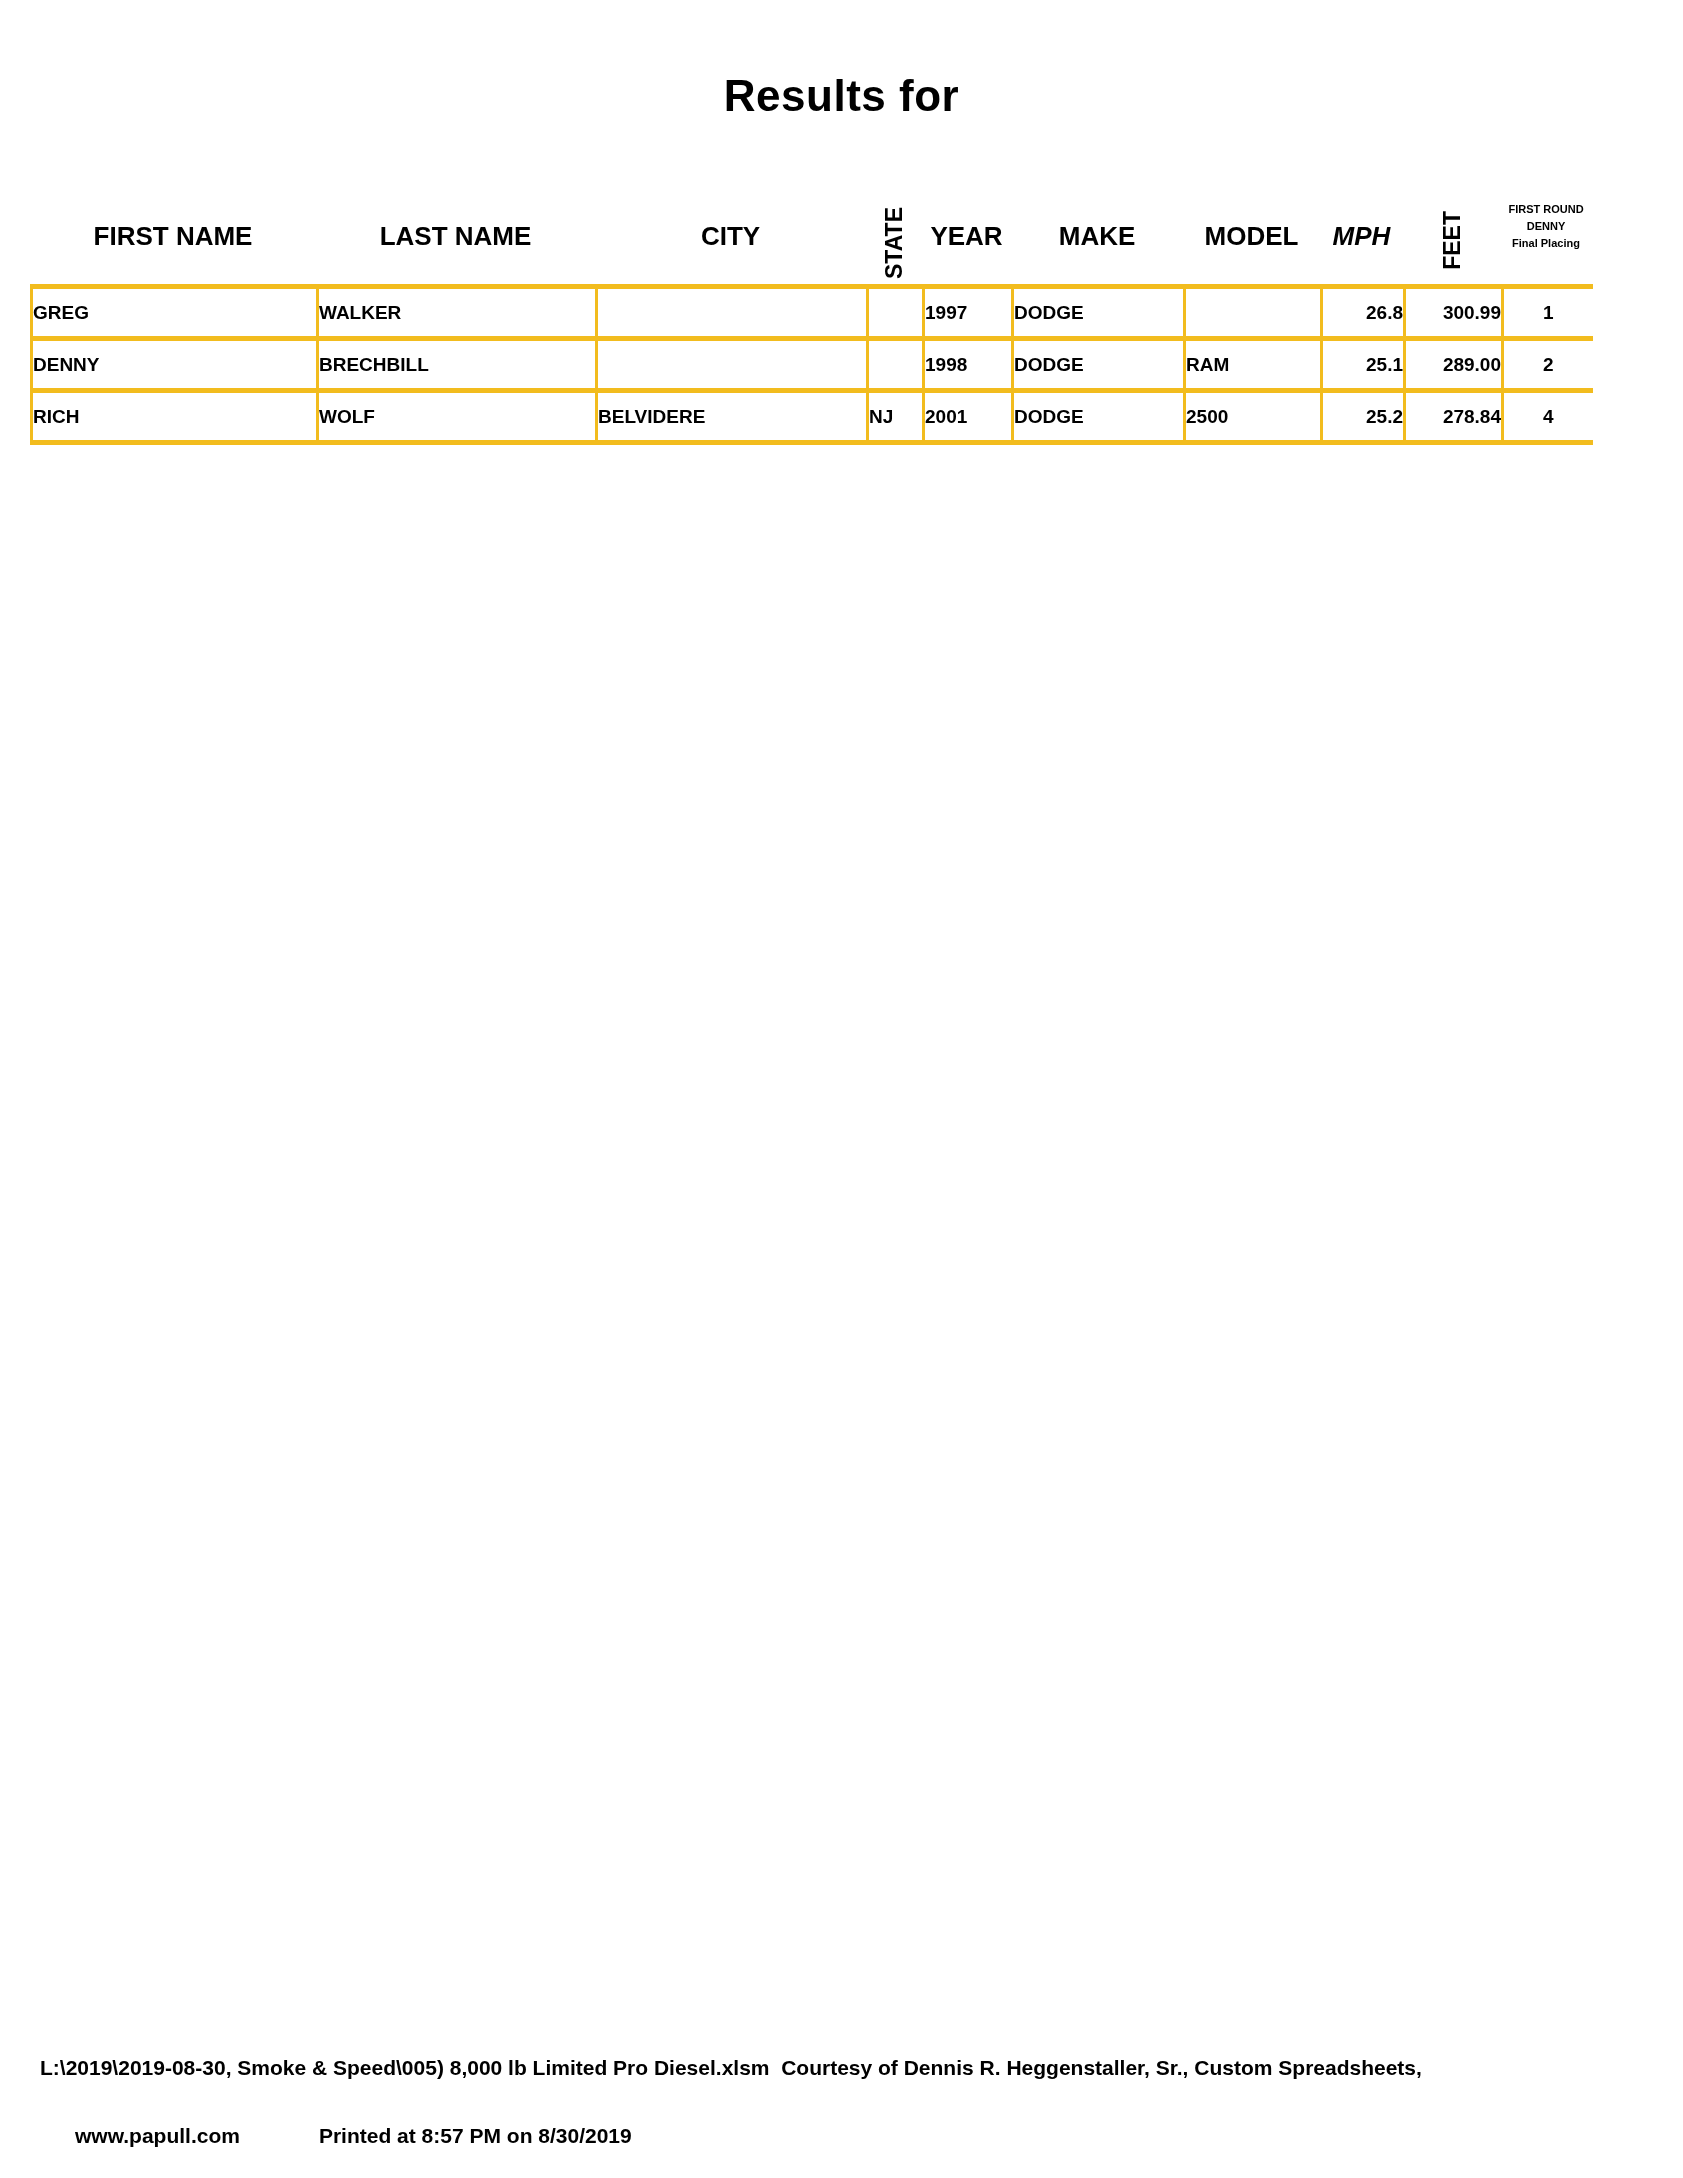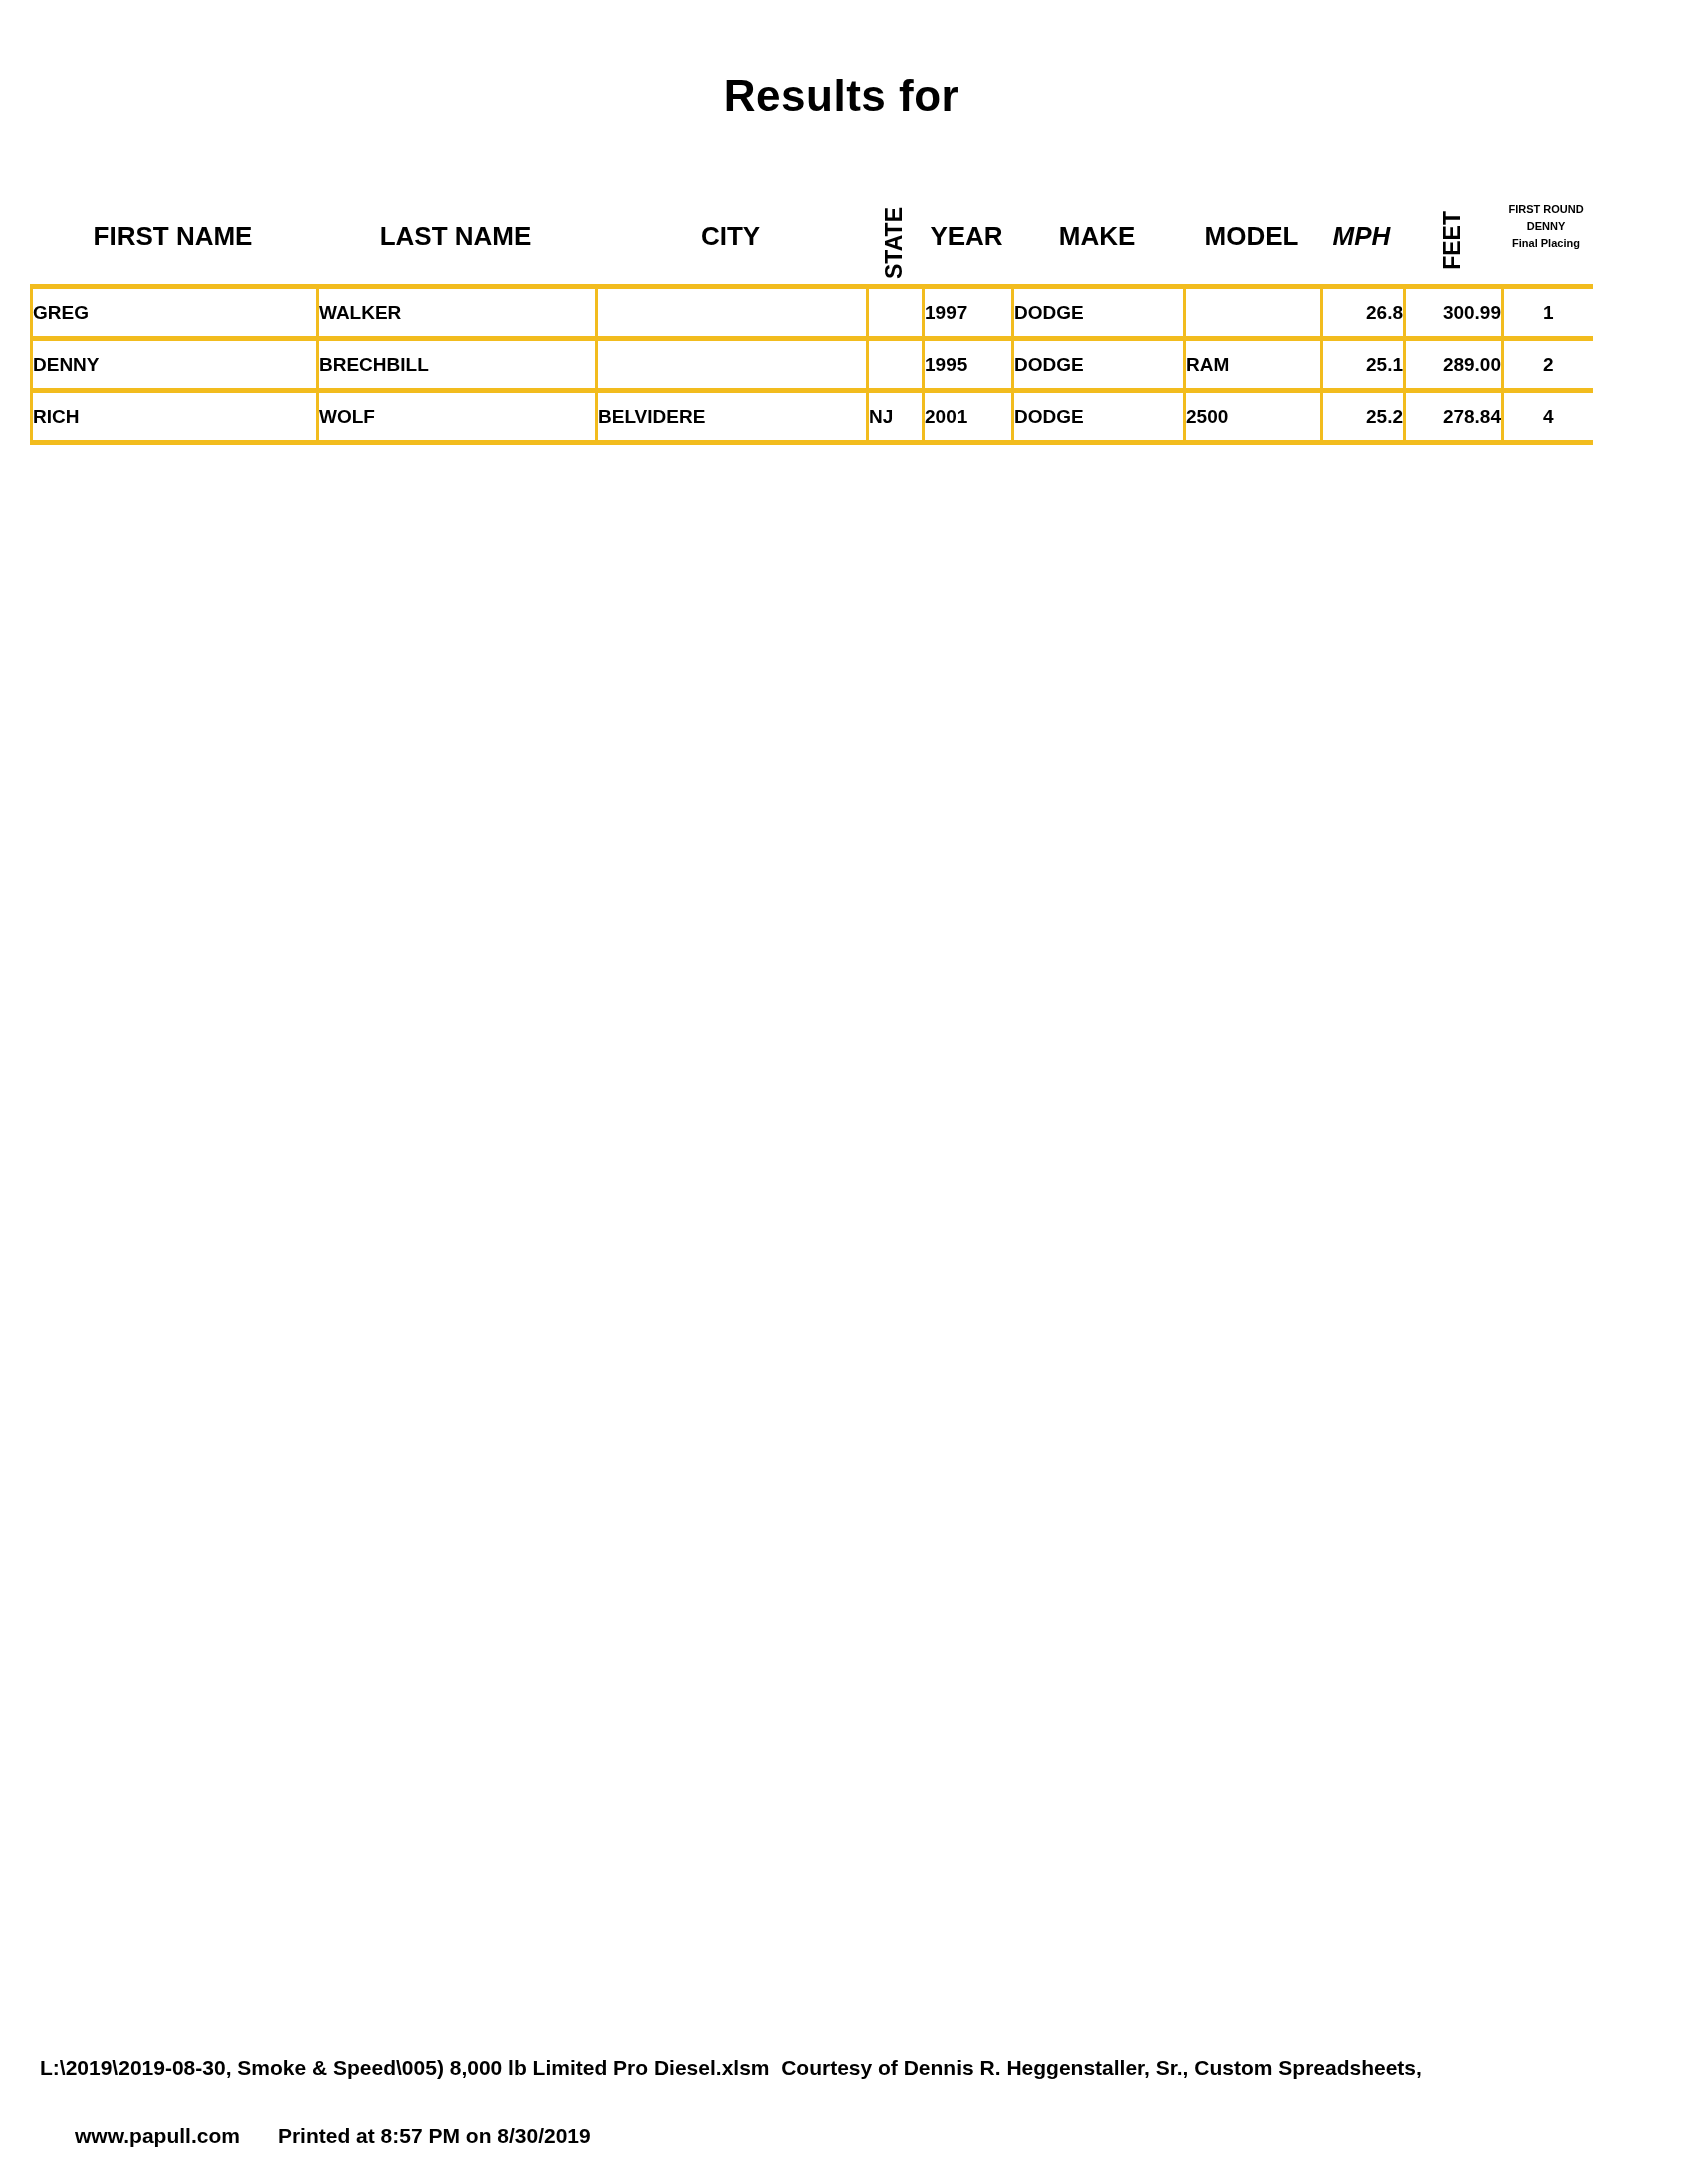--- a/index.html
+++ b/index.html
@@ -57,21 +57,21 @@
   table.results td:last-child { border-right: none; }
   td.al  { text-align: left;  padding-left: 14px; }
   td.al2 { text-align: left;  padding-left: 7px;  }
   td.ar  { text-align: right; padding-right: 13px; }
   td.ac  { text-align: center; }
 
   
   .footer { position: absolute; left: 40px; top: 2051px; width: 1624px; font-size: 21px; font-weight: bold; }
   .footer-line1 { line-height: 34px; white-space: pre; }
   .footer-line2 { line-height: 34px; white-space: pre; }
-  .footer-printed { display: inline-block; margin-left: 38px; }
+  .footer-printed { display: inline-block; margin-left: 79px; }
 </style>
 </head>
 <body>
 
 <div class="page">
 
   <div class="title-block">
     <div class="title-line">Results for</div>
   </div>
 
@@ -136,21 +136,21 @@
         <td class="al"></td>
         <td class="ar">26.8</td>
         <td class="ar">300.99</td>
         <td class="ac">1</td>
       </tr>
       <tr>
         <td class="al">DENNY</td>
         <td class="al">BRECHBILL</td>
         <td class="al"></td>
         <td class="al2"></td>
-        <td class="al2">1995</td>
+        <td class="al2">1998</td>
         <td class="al">DODGE</td>
         <td class="al">RAM</td>
         <td class="ar">25.1</td>
         <td class="ar">289.00</td>
         <td class="ac">2</td>
       </tr>
       <tr>
         <td class="al">RICH</td>
         <td class="al">WOLF</td>
         <td class="al">BELVIDERE</td>

